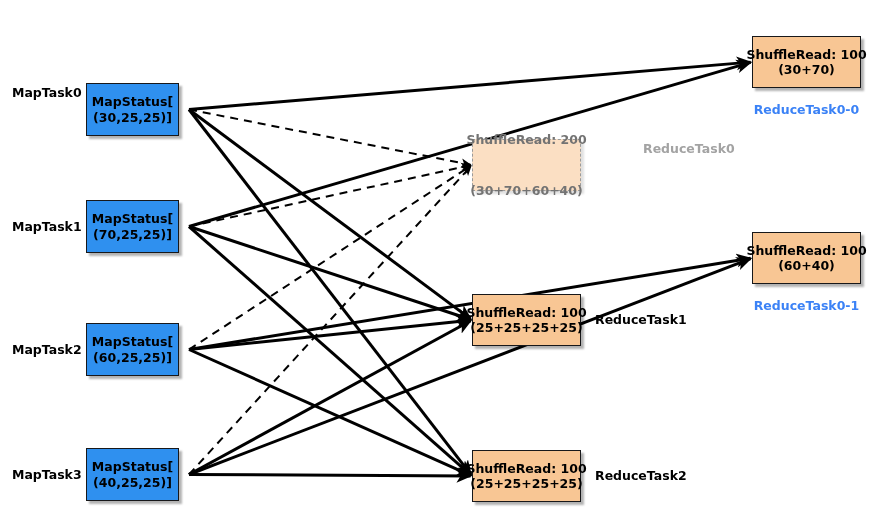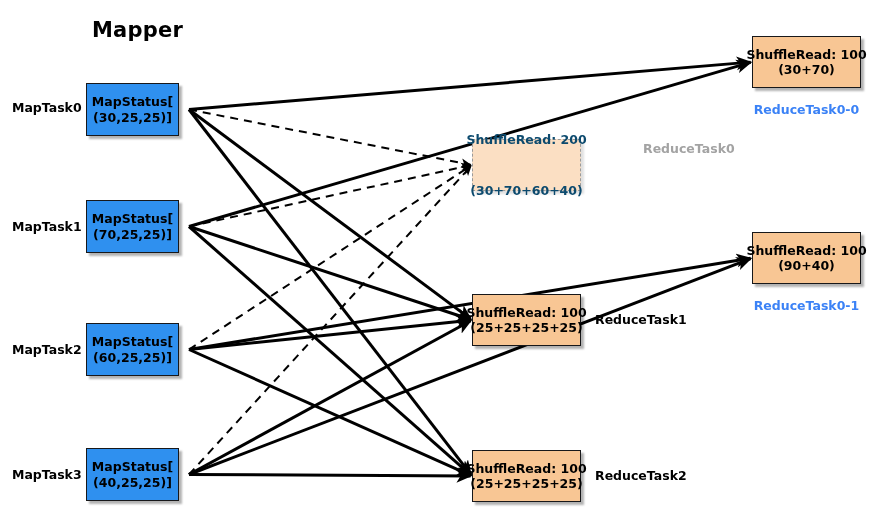--- a/index.html
+++ b/index.html
@@ -65,21 +65,21 @@
     box-shadow: 2.5px 2.5px 2px rgba(0,0,0,0.30);
     font-size: 12.5px;
     font-weight: bold;
     color: #000000;
   }
 
   .reduce-node.ghost {
     background: #fbdfc3;
     border: 1.7px dashed #9a9a9a;
     box-shadow: 2.5px 2.5px 2px rgba(0,0,0,0.12);
-    color: #0c4a6e;
+    color: #737373;
     gap: 35px;
   }
 
   .node .l1, .node .l2 { display: block; }
 
   .side-label {
     position: absolute;
     font-size: 12.5px;
     font-weight: bold;
     color: #000000;
@@ -123,28 +123,27 @@
         <line x1="189" y1="226.5" x2="470.8748372184854" y2="475.0080278657672" stroke="#000000" stroke-linecap="butt" stroke-width="3" marker-end="url(#arrow-solid)"></line>
         <line x1="189" y1="349.5" x2="470.630582816477" y2="475.3878753578952" stroke="#000000" stroke-linecap="butt" stroke-width="3" marker-end="url(#arrow-solid)"></line>
         <line x1="189" y1="474.5" x2="470.50002106986534" y2="475.9920495816424" stroke="#000000" stroke-linecap="butt" stroke-width="3" marker-end="url(#arrow-solid)"></line>
         <line x1="189" y1="109.5" x2="750.5053103197938" y2="62.12610614531047" stroke="#000000" stroke-linecap="butt" stroke-width="3" marker-end="url(#arrow-solid)"></line>
         <line x1="189" y1="226.5" x2="750.560200661891" y2="62.42068737321302" stroke="#000000" stroke-linecap="butt" stroke-width="3" marker-end="url(#arrow-solid)"></line>
         <line x1="189" y1="349.5" x2="750.5194261027519" y2="258.24062613072505" stroke="#000000" stroke-linecap="butt" stroke-width="3" marker-end="url(#arrow-solid)"></line>
         <line x1="189" y1="474.5" x2="750.5999495471938" y2="258.5383852984592" stroke="#000000" stroke-linecap="butt" stroke-width="3" marker-end="url(#arrow-solid)"></line>
       </g>
   </svg>
 
-  <div class="section-title" style="left:92px; top:18px;">Mapper</div>
 
   <div id="nodes">
       <div class="node map-node" style="left: 86px; top: 83px;">
         <span class="l1">MapStatus[</span>
         <span class="l2">(30,25,25)]</span>
       </div>
-      <div class="side-label" style="left: 12px; top: 100px;">MapTask0</div>
+      <div class="side-label" style="left: 12px; top: 85px;">MapTask0</div>
       <div class="node map-node" style="left: 86px; top: 200px;">
         <span class="l1">MapStatus[</span>
         <span class="l2">(70,25,25)]</span>
       </div>
       <div class="side-label" style="left: 12px; top: 218.5px;">MapTask1</div>
       <div class="node map-node" style="left: 86px; top: 323px;">
         <span class="l1">MapStatus[</span>
         <span class="l2">(60,25,25)]</span>
       </div>
       <div class="side-label" style="left: 12px; top: 341.5px;">MapTask2</div>
@@ -168,18 +167,18 @@
         <span class="l2">(25+25+25+25)</span>
       </div>
       <div class="side-label" style="left: 595px; top: 468px;">ReduceTask2</div>
       <div class="node reduce-node" style="left: 752px; top: 36px;">
         <span class="l1">ShuffleRead: 100</span>
         <span class="l2">(30+70)</span>
       </div>
       <div class="under-label" style="left: 752px; width: 109px; top: 102px;">ReduceTask0-0</div>
       <div class="node reduce-node" style="left: 752px; top: 232px;">
         <span class="l1">ShuffleRead: 100</span>
-        <span class="l2">(90+40)</span>
+        <span class="l2">(60+40)</span>
       </div>
       <div class="under-label" style="left: 752px; width: 109px; top: 298px; text-align: center;">ReduceTask0-1</div>
     </div>
 
 </div>
 
 </body></html>

